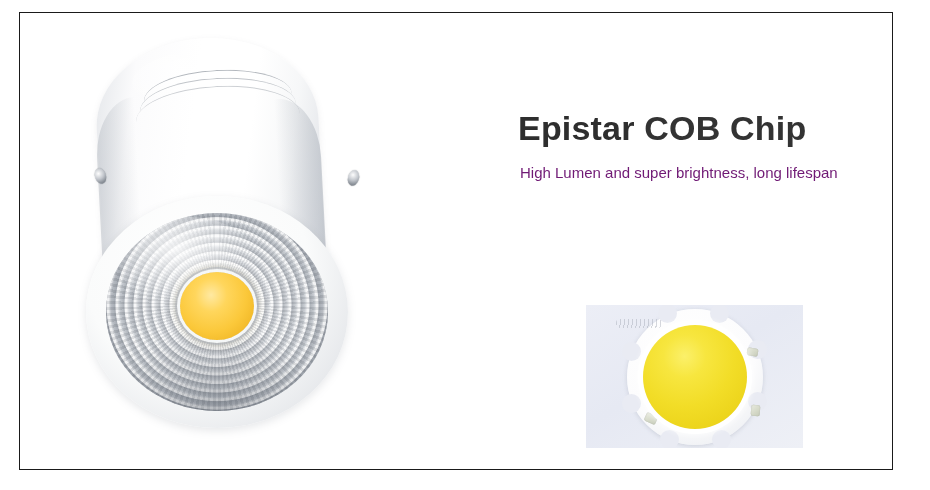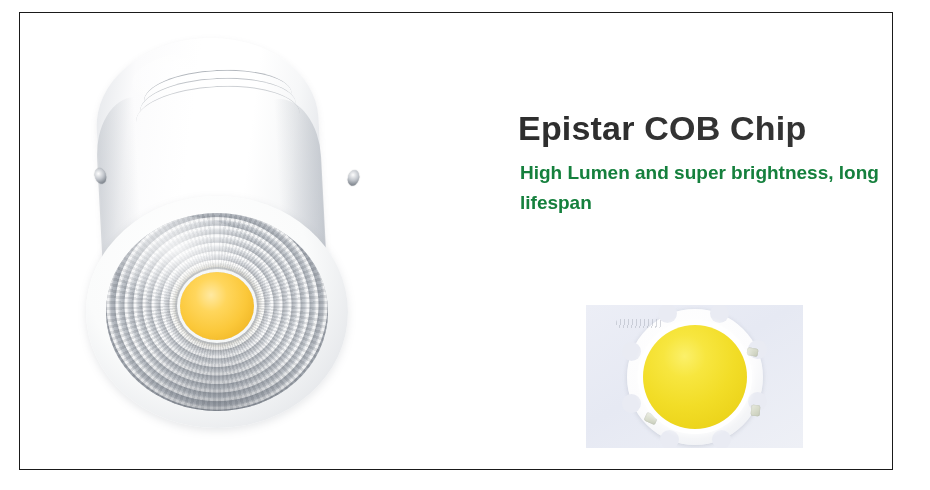--- a/index.html
+++ b/index.html
@@ -208,24 +208,24 @@
     font-weight: bold;
     letter-spacing: 0.2px;
     white-space: nowrap;
   }
   #heading .brand {
     font-weight: bold;
     color: #2e2e2e;
   }
   #subtitle {
     margin: 10px 0 0 2px;
-    font-size: 19px;
+    font-size: 15px;
     line-height: 30px;
-    color: #15803d;
-    font-weight: bold;
+    color: #701a75;
+    font-weight: normal;
     max-width: 362px;
   }
 
   
   #chip-photo {
     position: absolute;
     left: 586px;
     top: 305px;
     width: 217px;
     height: 143px;

